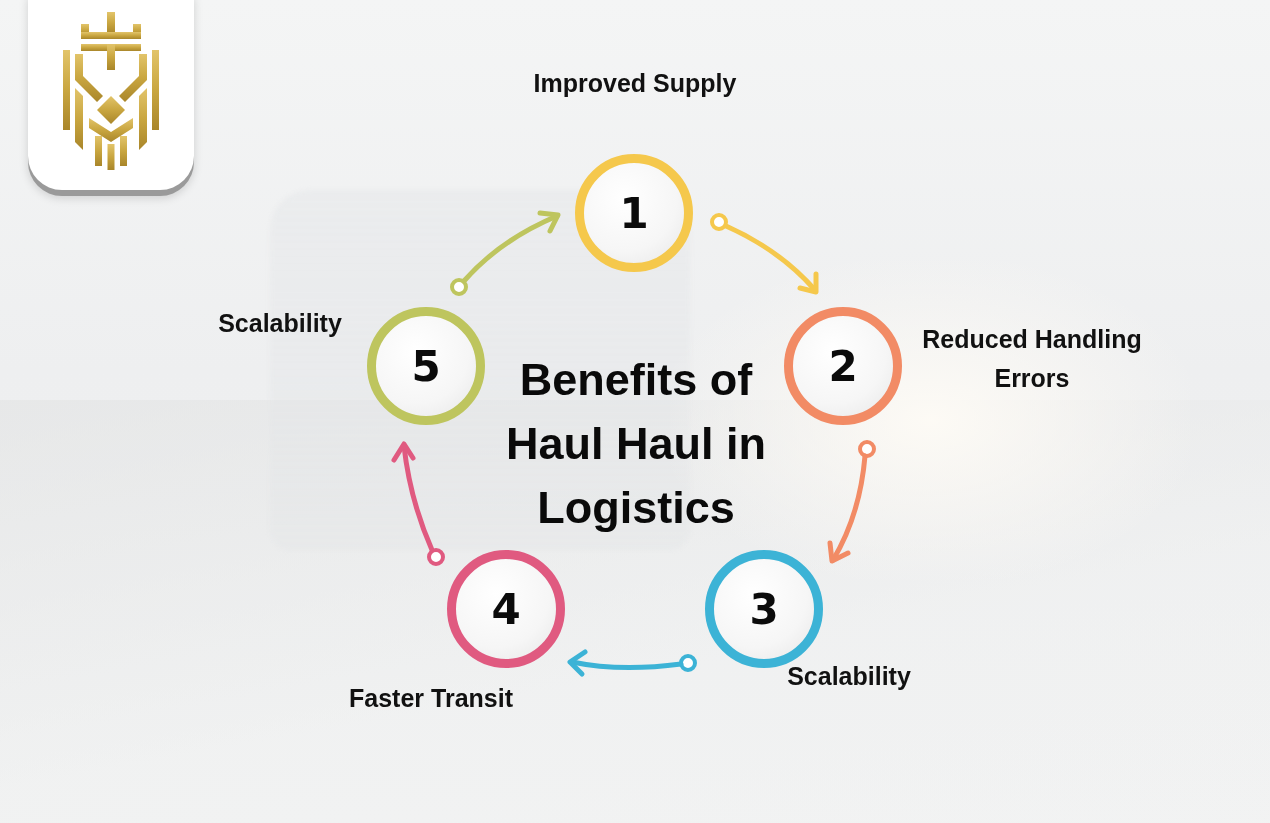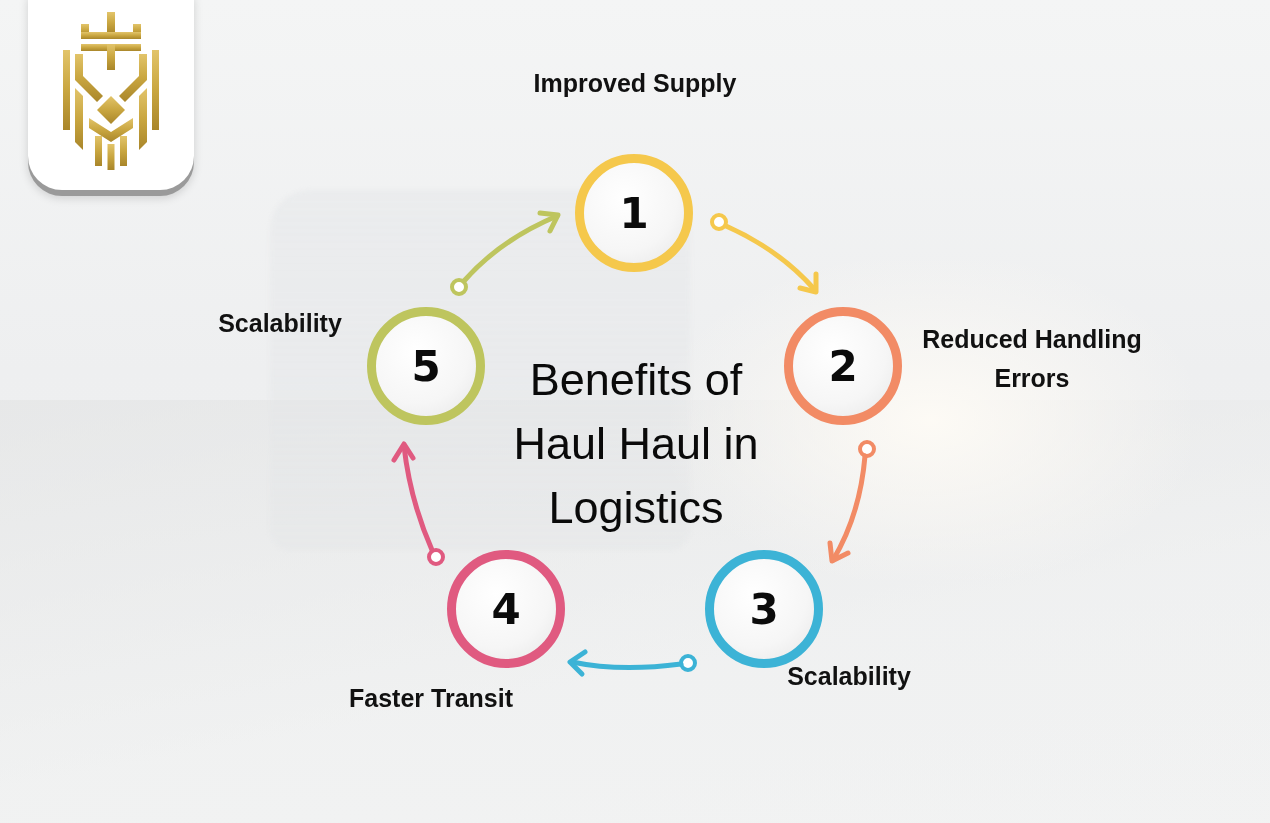--- a/index.html
+++ b/index.html
@@ -44,21 +44,21 @@
   }
 
   .label {
     position: absolute; font-size: 25px; font-weight: 700; color: #111;
     text-align: center; line-height: 39px; white-space: nowrap;
     transform: translateX(-50%);
   }
 
   .title {
     position: absolute; left: 636px; top: 348px; transform: translateX(-50%);
-    font-size: 45px; font-weight: 400; color: #0a0a0a; text-align: center;
+    font-size: 45px; font-weight: 700; color: #0a0a0a; text-align: center;
     line-height: 64px; width: 320px;
   }
   .title span { display: block; }
 
   svg.arrows { position: absolute; left: 0; top: 0; }
 </style>
 </head>
 <body>
 
 <div class="bg-layer">

